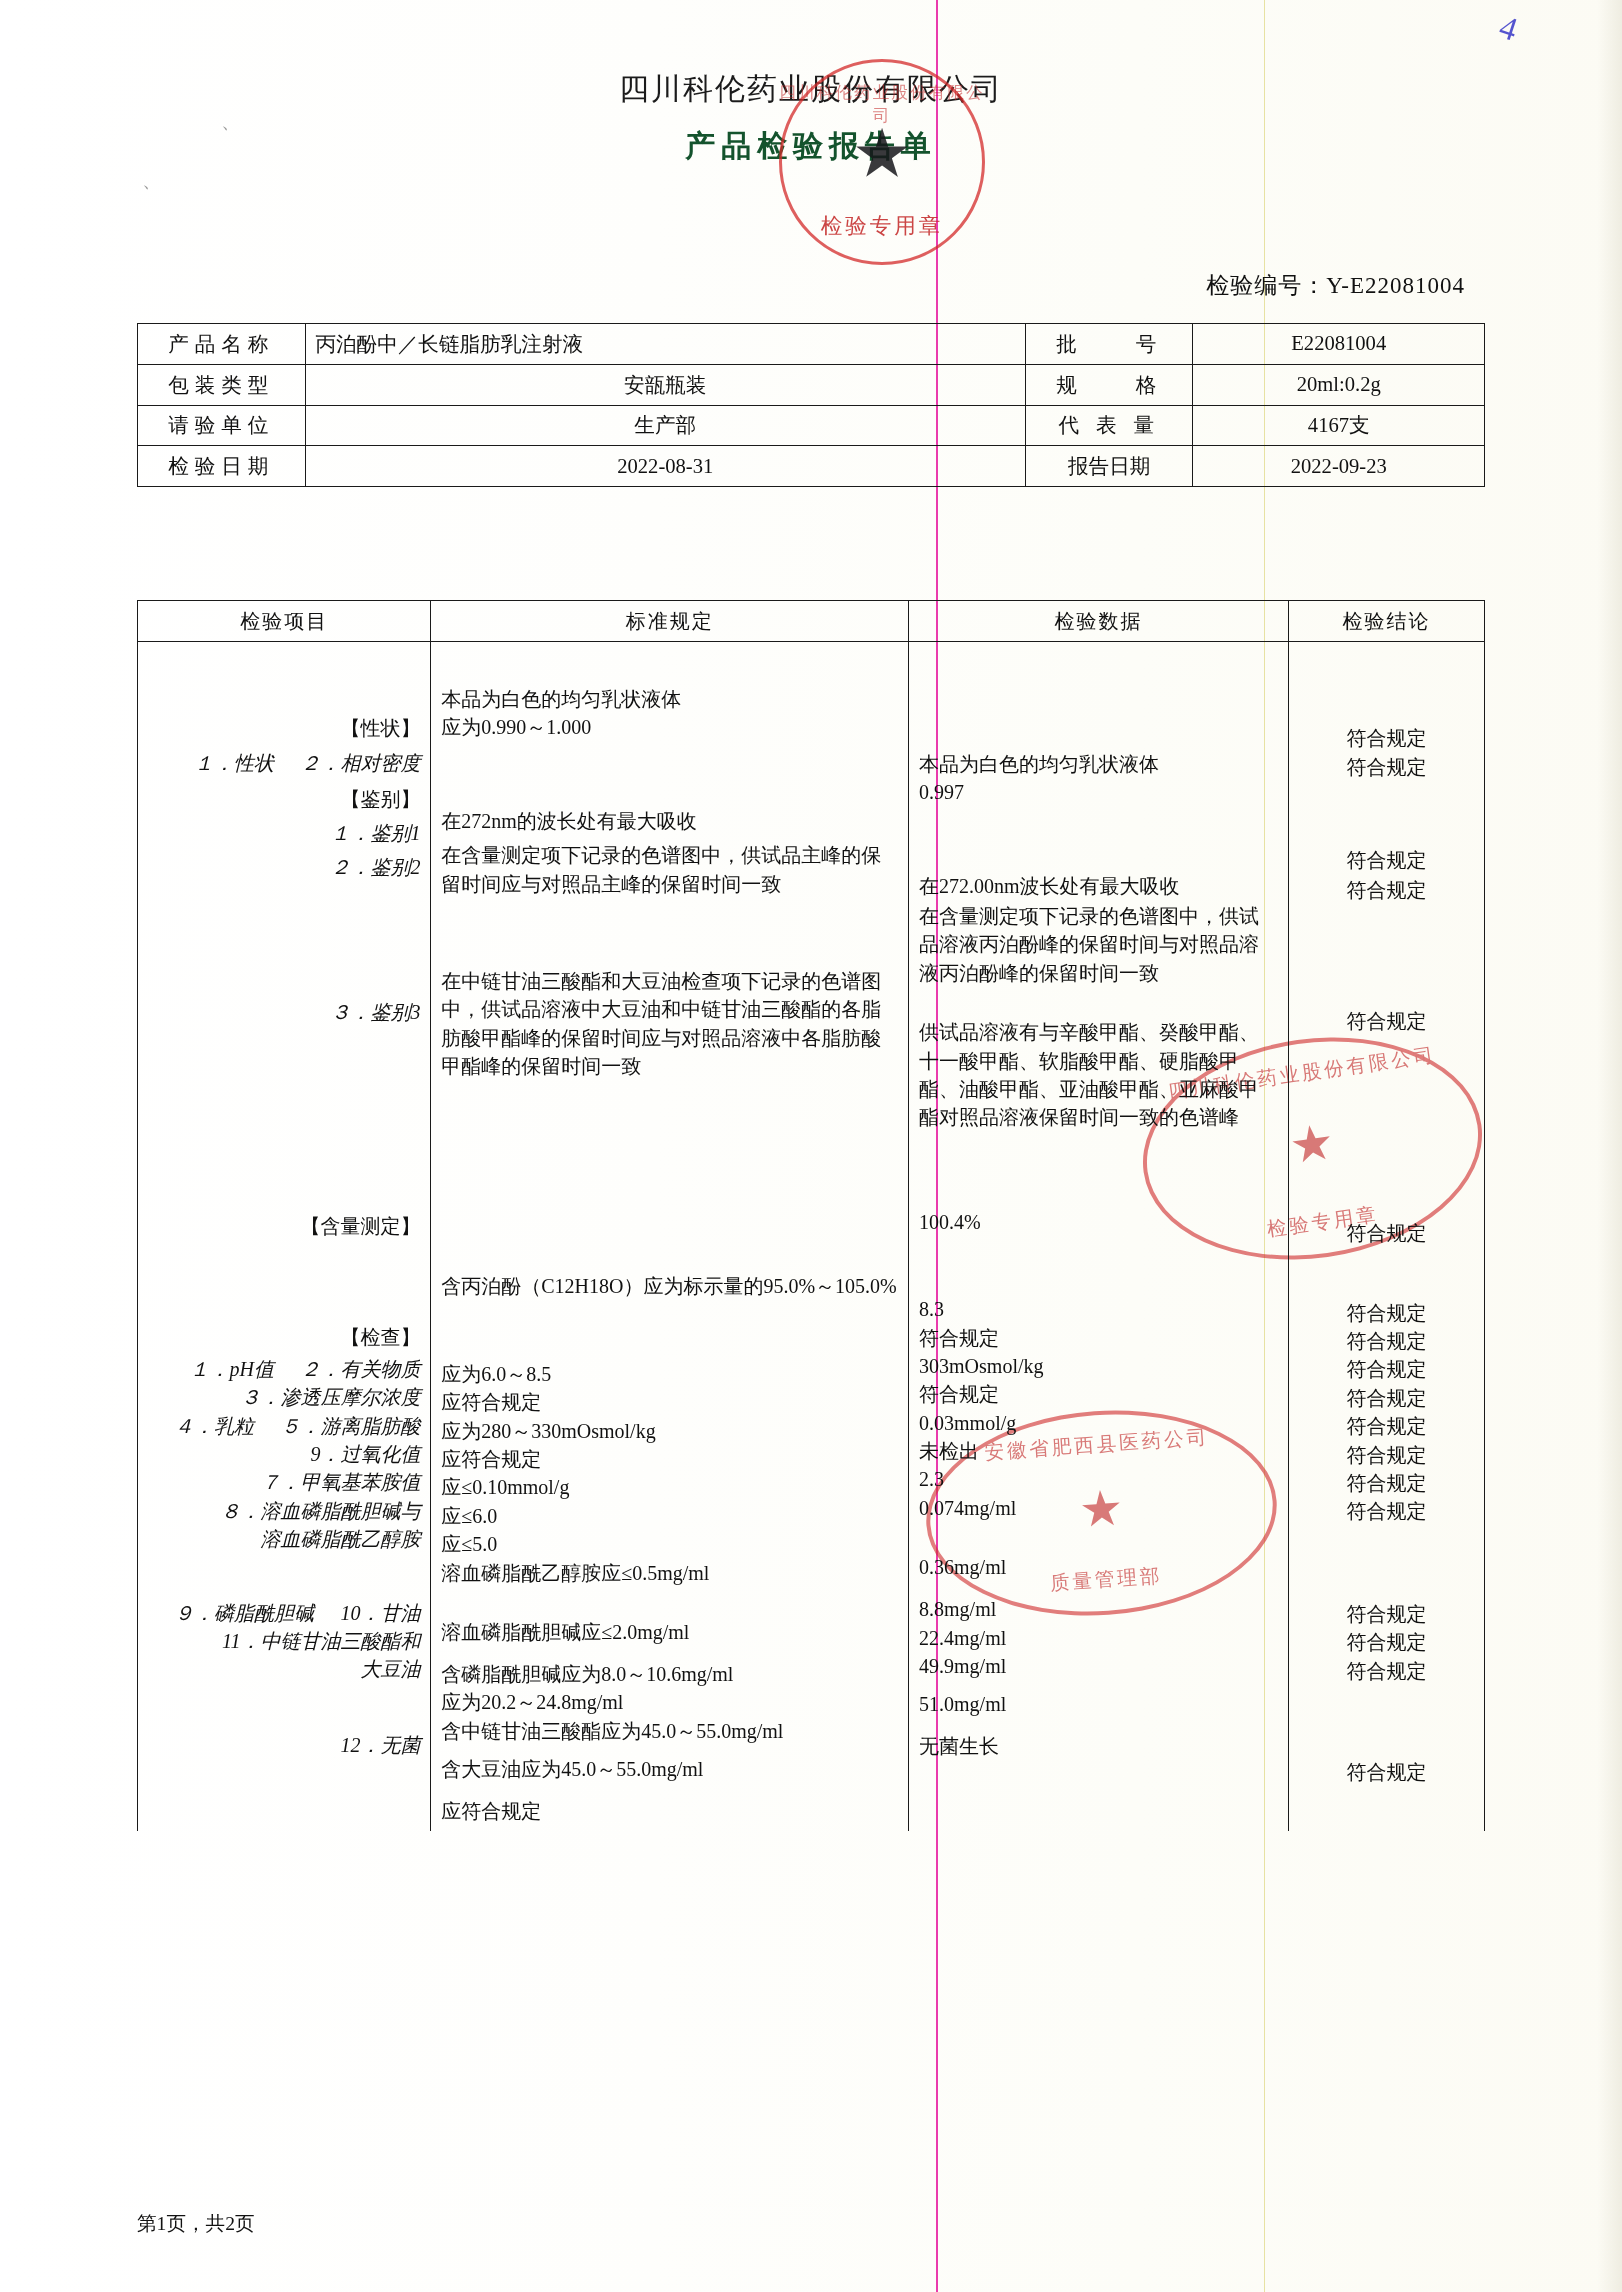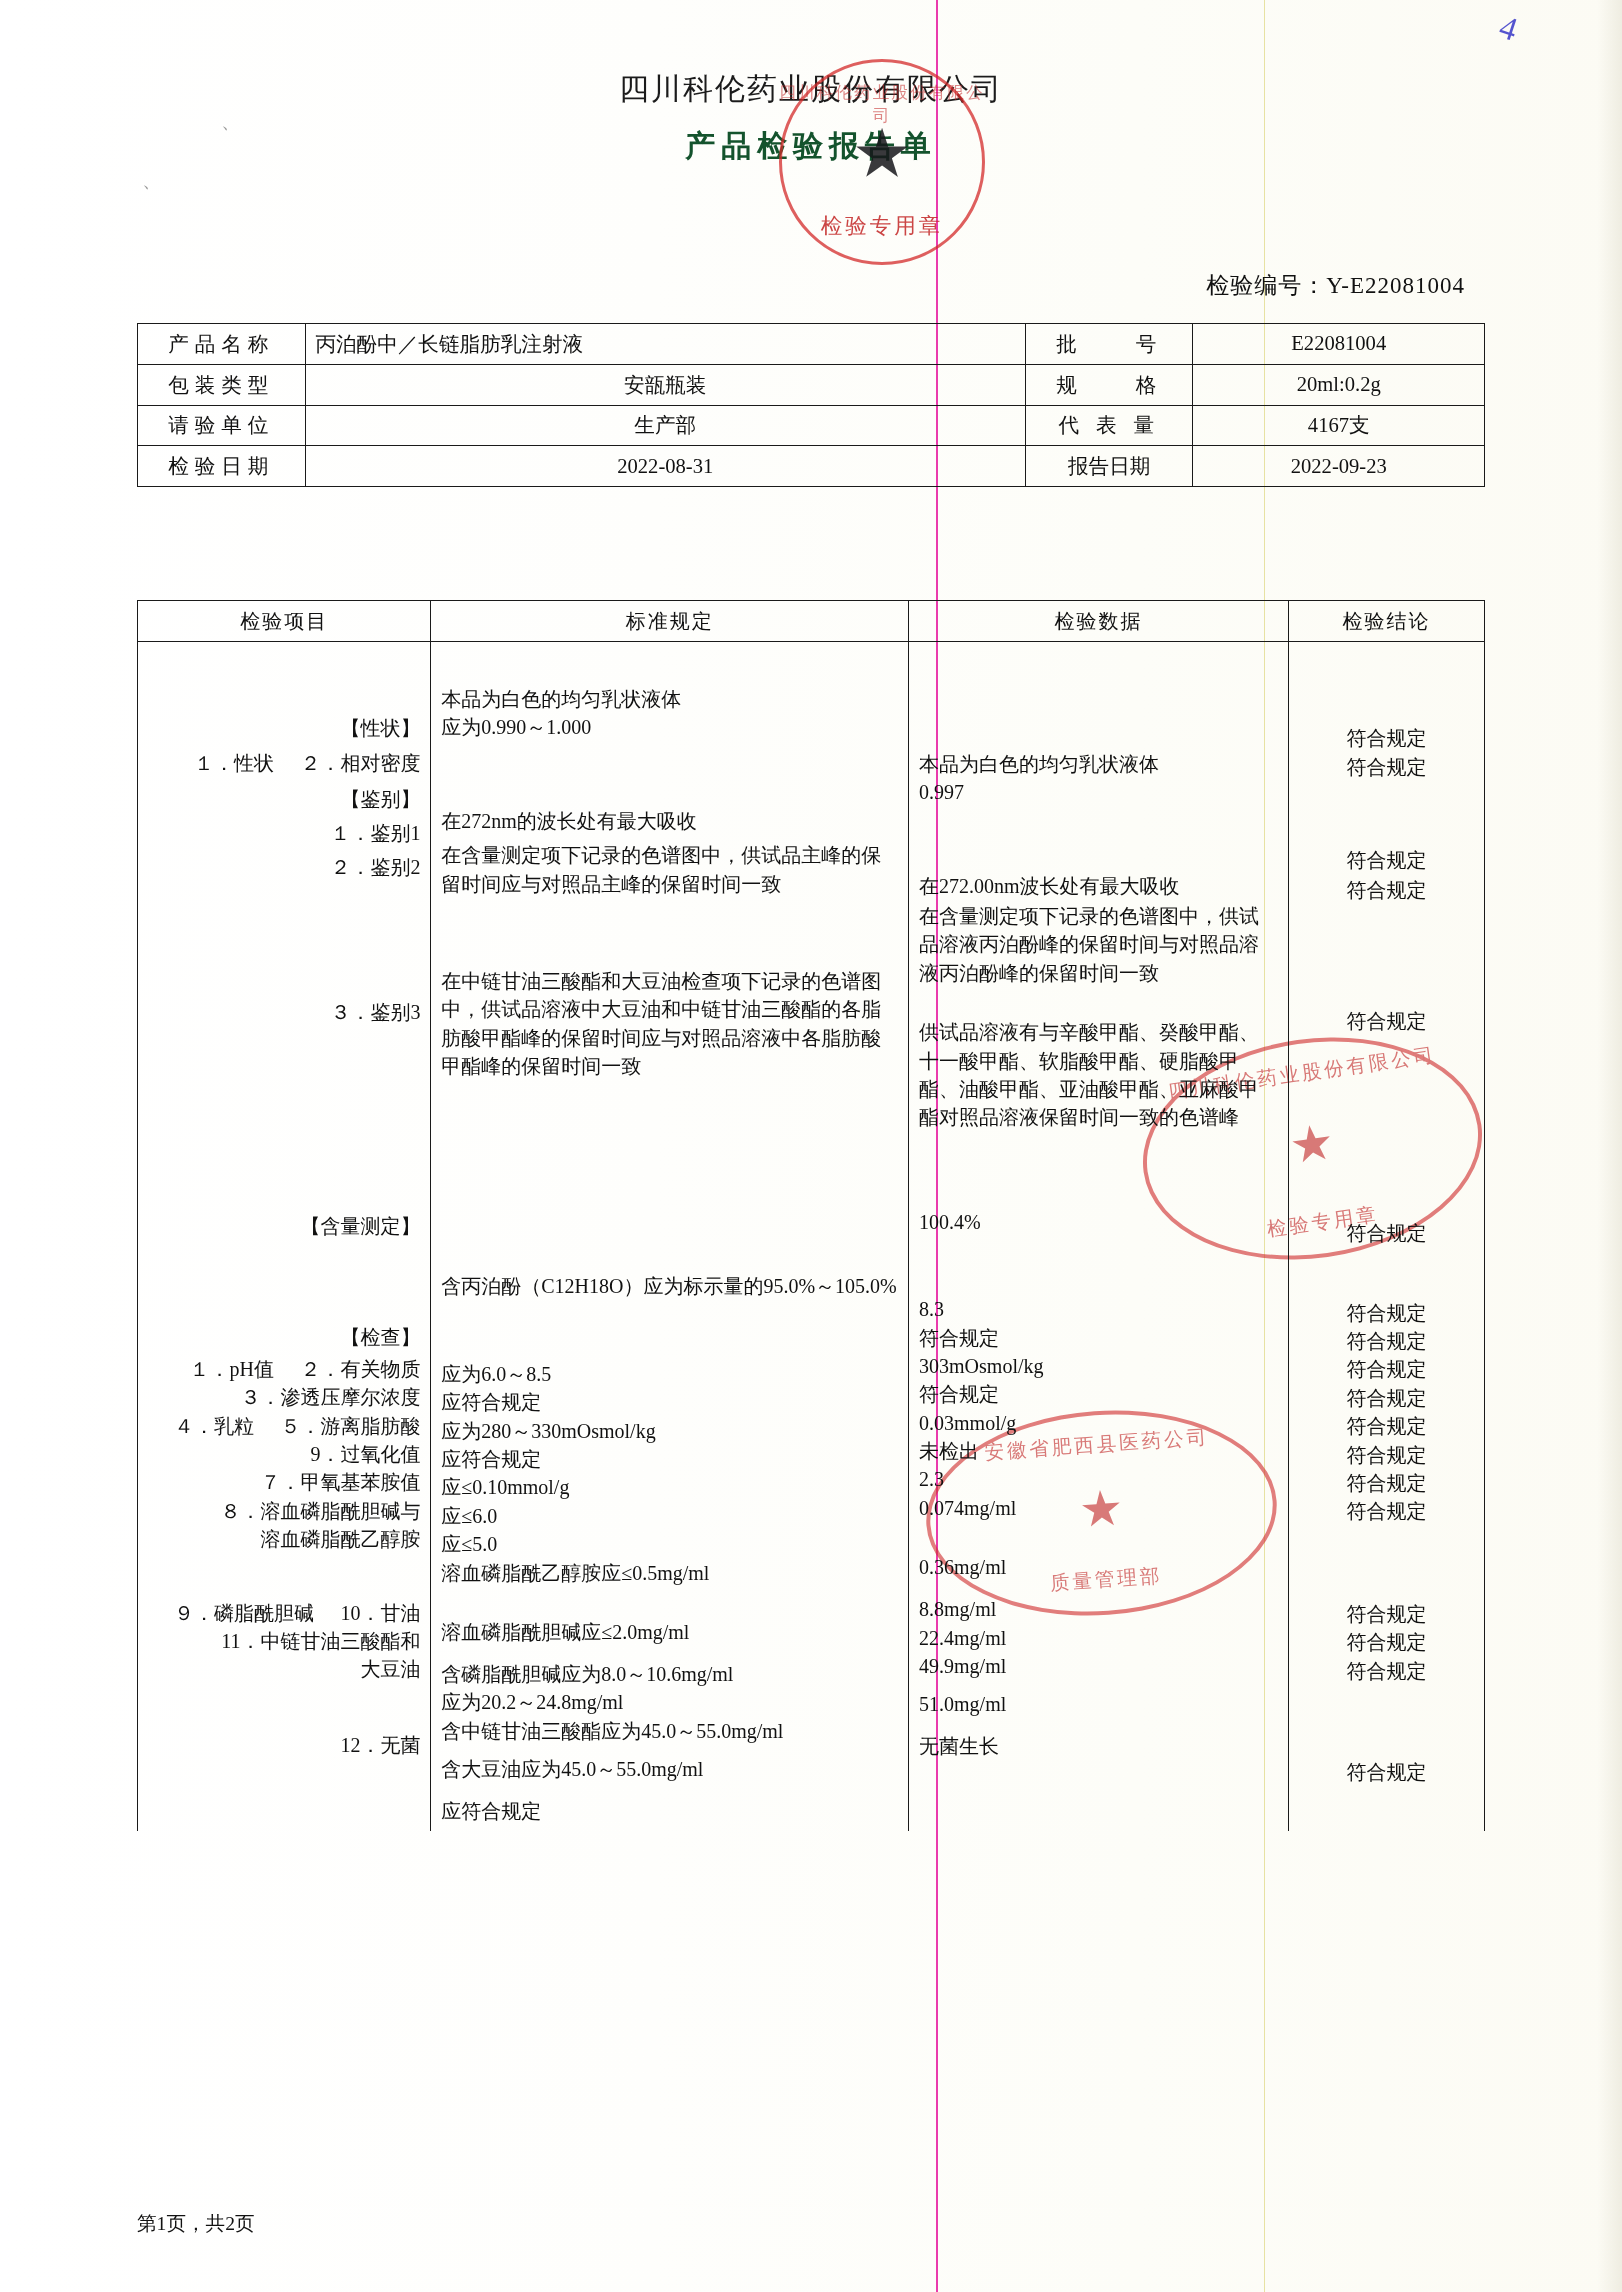--- a/index.html
+++ b/index.html
@@ -218,20 +218,21 @@
     line-height: 1.42;
     padding: 2.9px 7.8px 2.9px 9.8px;
   }
   .c-item { width: 245px; text-align: right; }
   .c-std  { width: 412px; }
   .c-data { width: 323px; }
   .c-res  { width: 157px; text-align: center; }
   .idt {
     display: inline-block;
     padding-left: 21.6px;
+    font-style: italic;
   }
 
   .tall-50 { height: 49px; }
 
   .footer {
     position: absolute;
     left: 137px;
     top: 2210px;
     font-size: 19.6px;
   }

